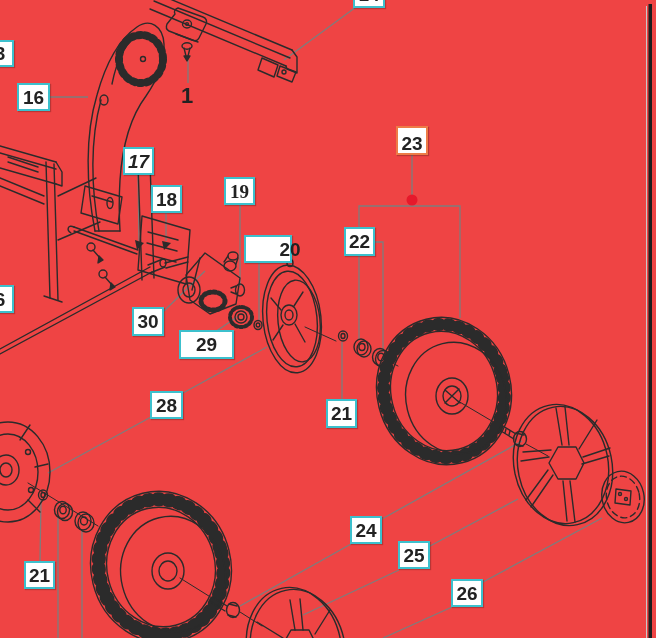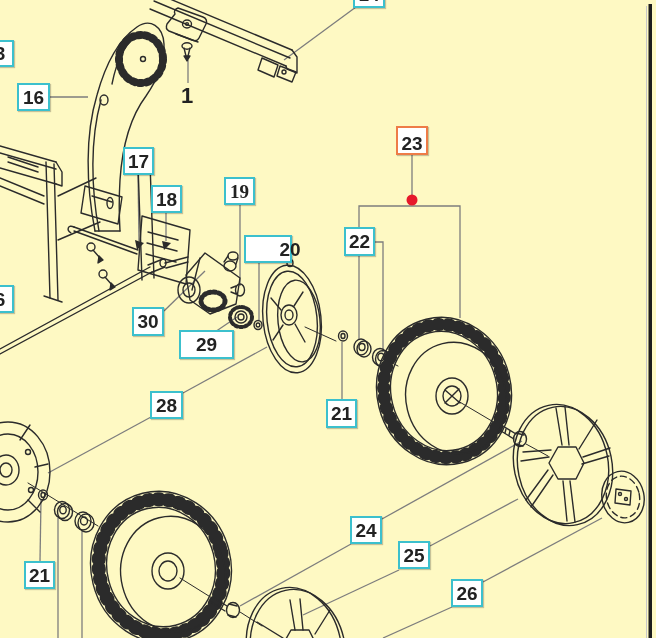--- a/index.html
+++ b/index.html
@@ -1,17 +1,17 @@
 <!DOCTYPE html>
 <html><head>
 <meta charset="utf-8">
 <style>
   html,body{margin:0;padding:0;background:#fff;}
   #stage{
-    position:relative;width:656px;height:638px;background:#fef9c3;
+    position:relative;width:656px;height:638px;background:#ef4444;
     overflow:hidden;font-family:"Liberation Sans",sans-serif;
   }
   #stage svg{position:absolute;left:0;top:0;}
   .plabel{
     position:absolute;box-sizing:border-box;background:#ffffff;
     border:2px solid #3cc0cd;color:#222222;
     font-family:"Liberation Sans",sans-serif;font-weight:bold;font-size:19px;
     display:flex;align-items:center;justify-content:center;
     box-shadow:1px 1px 1px rgba(0,0,0,0.22);line-height:1;cursor:pointer;
   }
@@ -299,21 +299,21 @@
 
 <div class="plabel" style="left:-14px;top:40px;width:28px;height:27px;">
   <span>3</span>
 </div>
 <div class="plabel" style="left:17px;top:83px;width:33px;height:28px;">
   <span>16</span>
 </div>
 <div class="plabel plain" style="left:177px;top:83px;width:20px;height:26px;">
   <span>1</span>
 </div>
-<div class="plabel" style="left:123px;top:147px;width:31px;height:28px;">
+<div class="plabel" style="left:123px;top:147px;width:31px;height:28px;font-style:italic;">
   <span>17</span>
 </div>
 <div class="plabel" style="left:151px;top:185px;width:31px;height:28px;">
   <span>18</span>
 </div>
 <div class="plabel" style="left:224px;top:177px;width:31px;height:28px;font-family:Liberation Serif, serif;">
   <span>19</span>
 </div>
 <div class="plabel" style="left:244px;top:235px;width:31px;height:28px;padding-left:44px;">
   <span>20</span>

